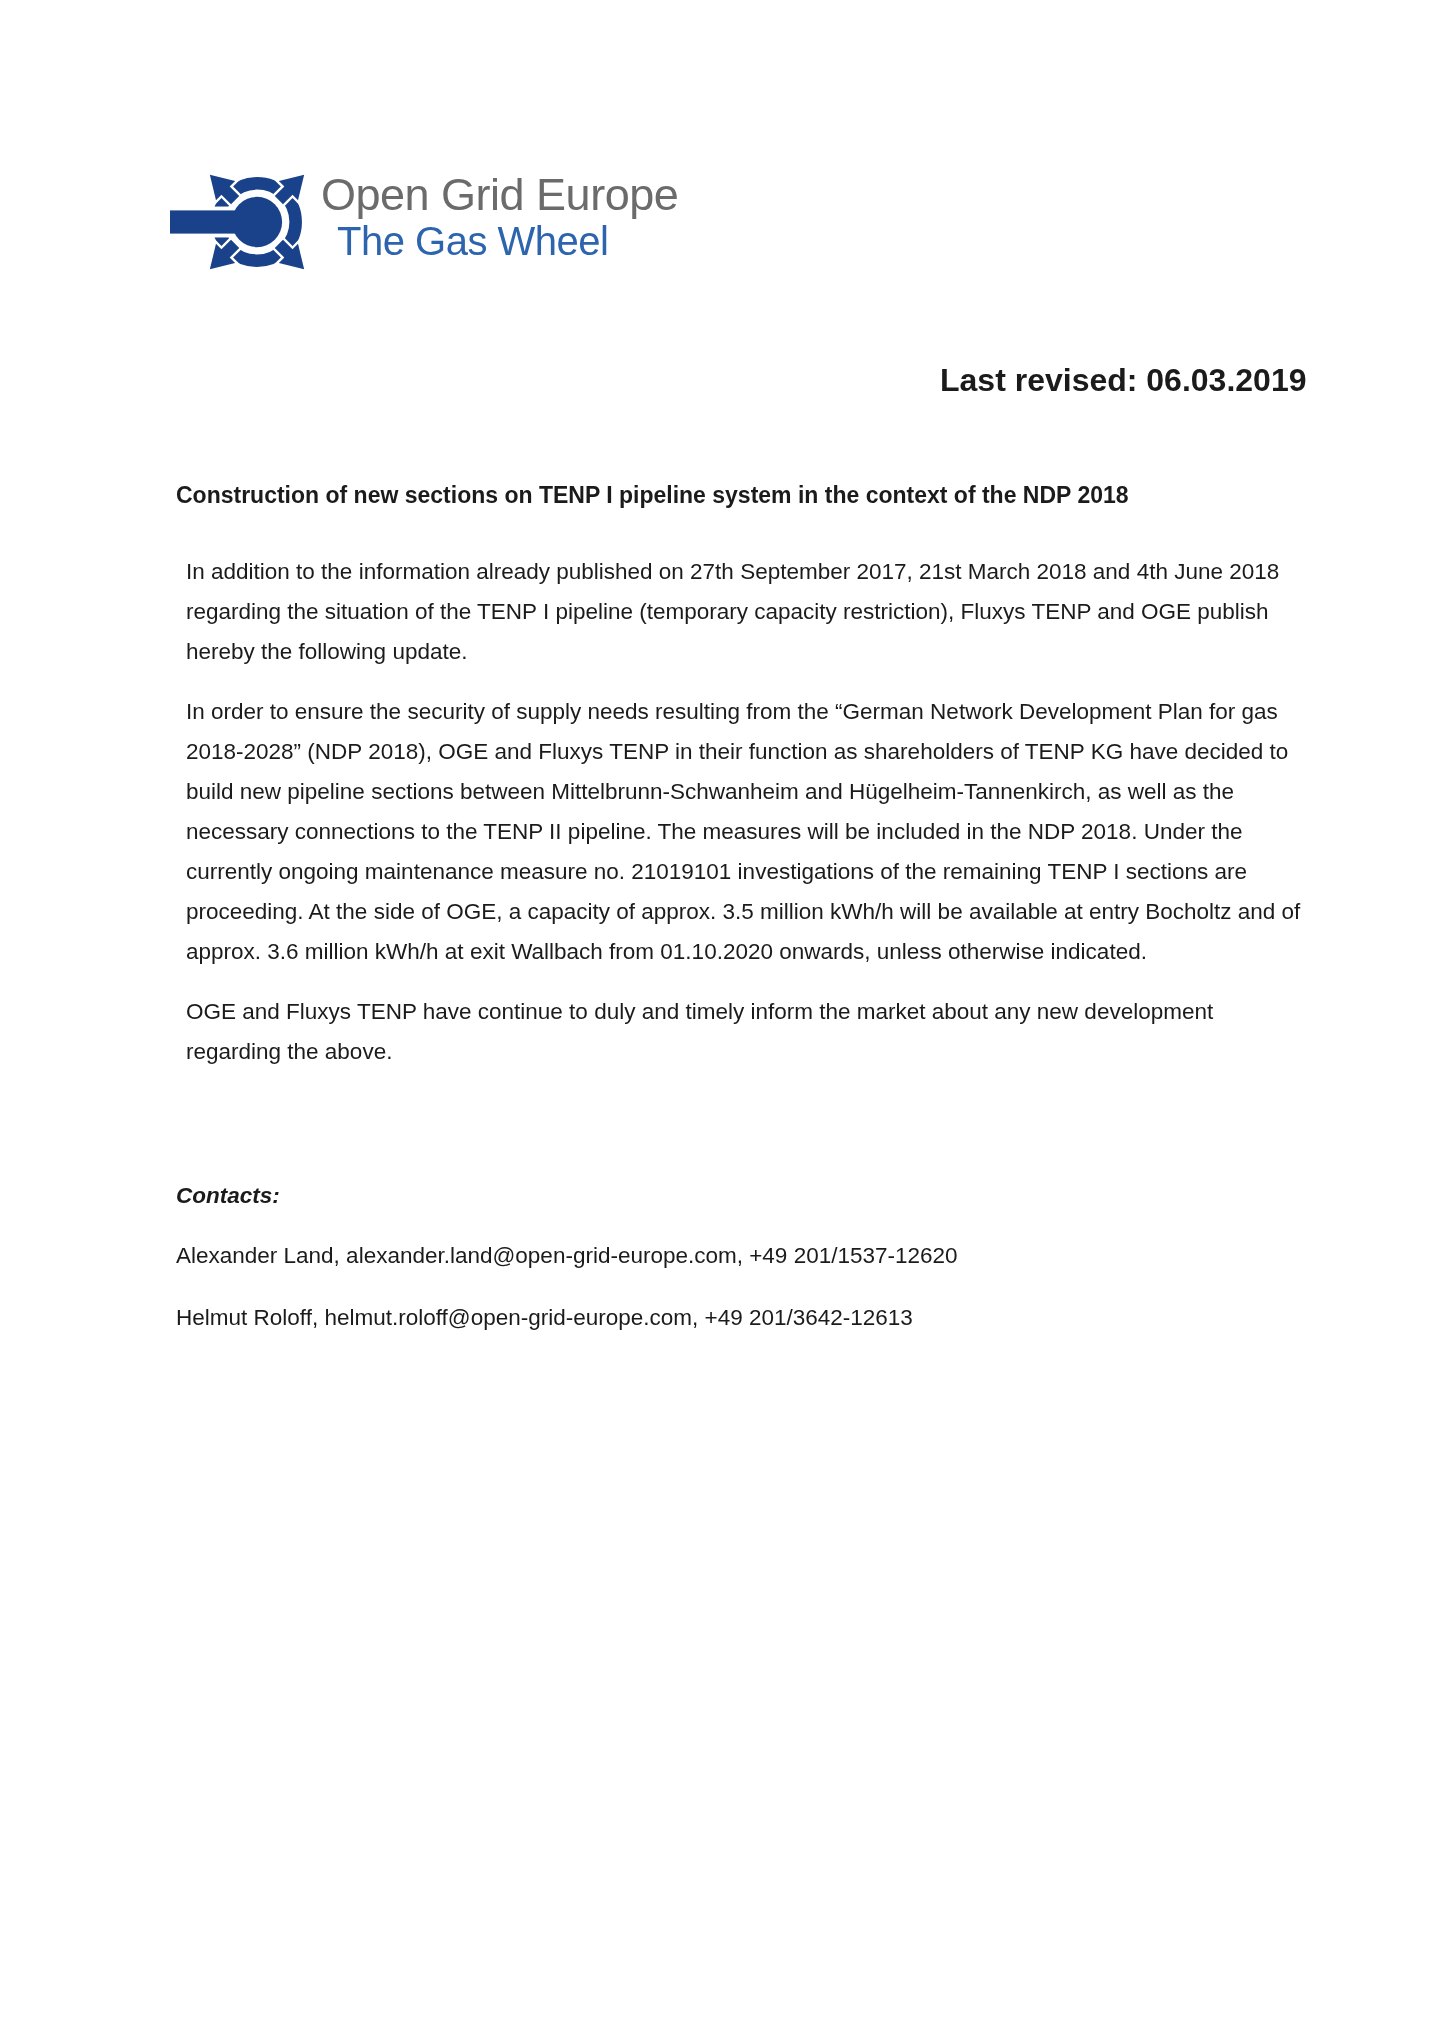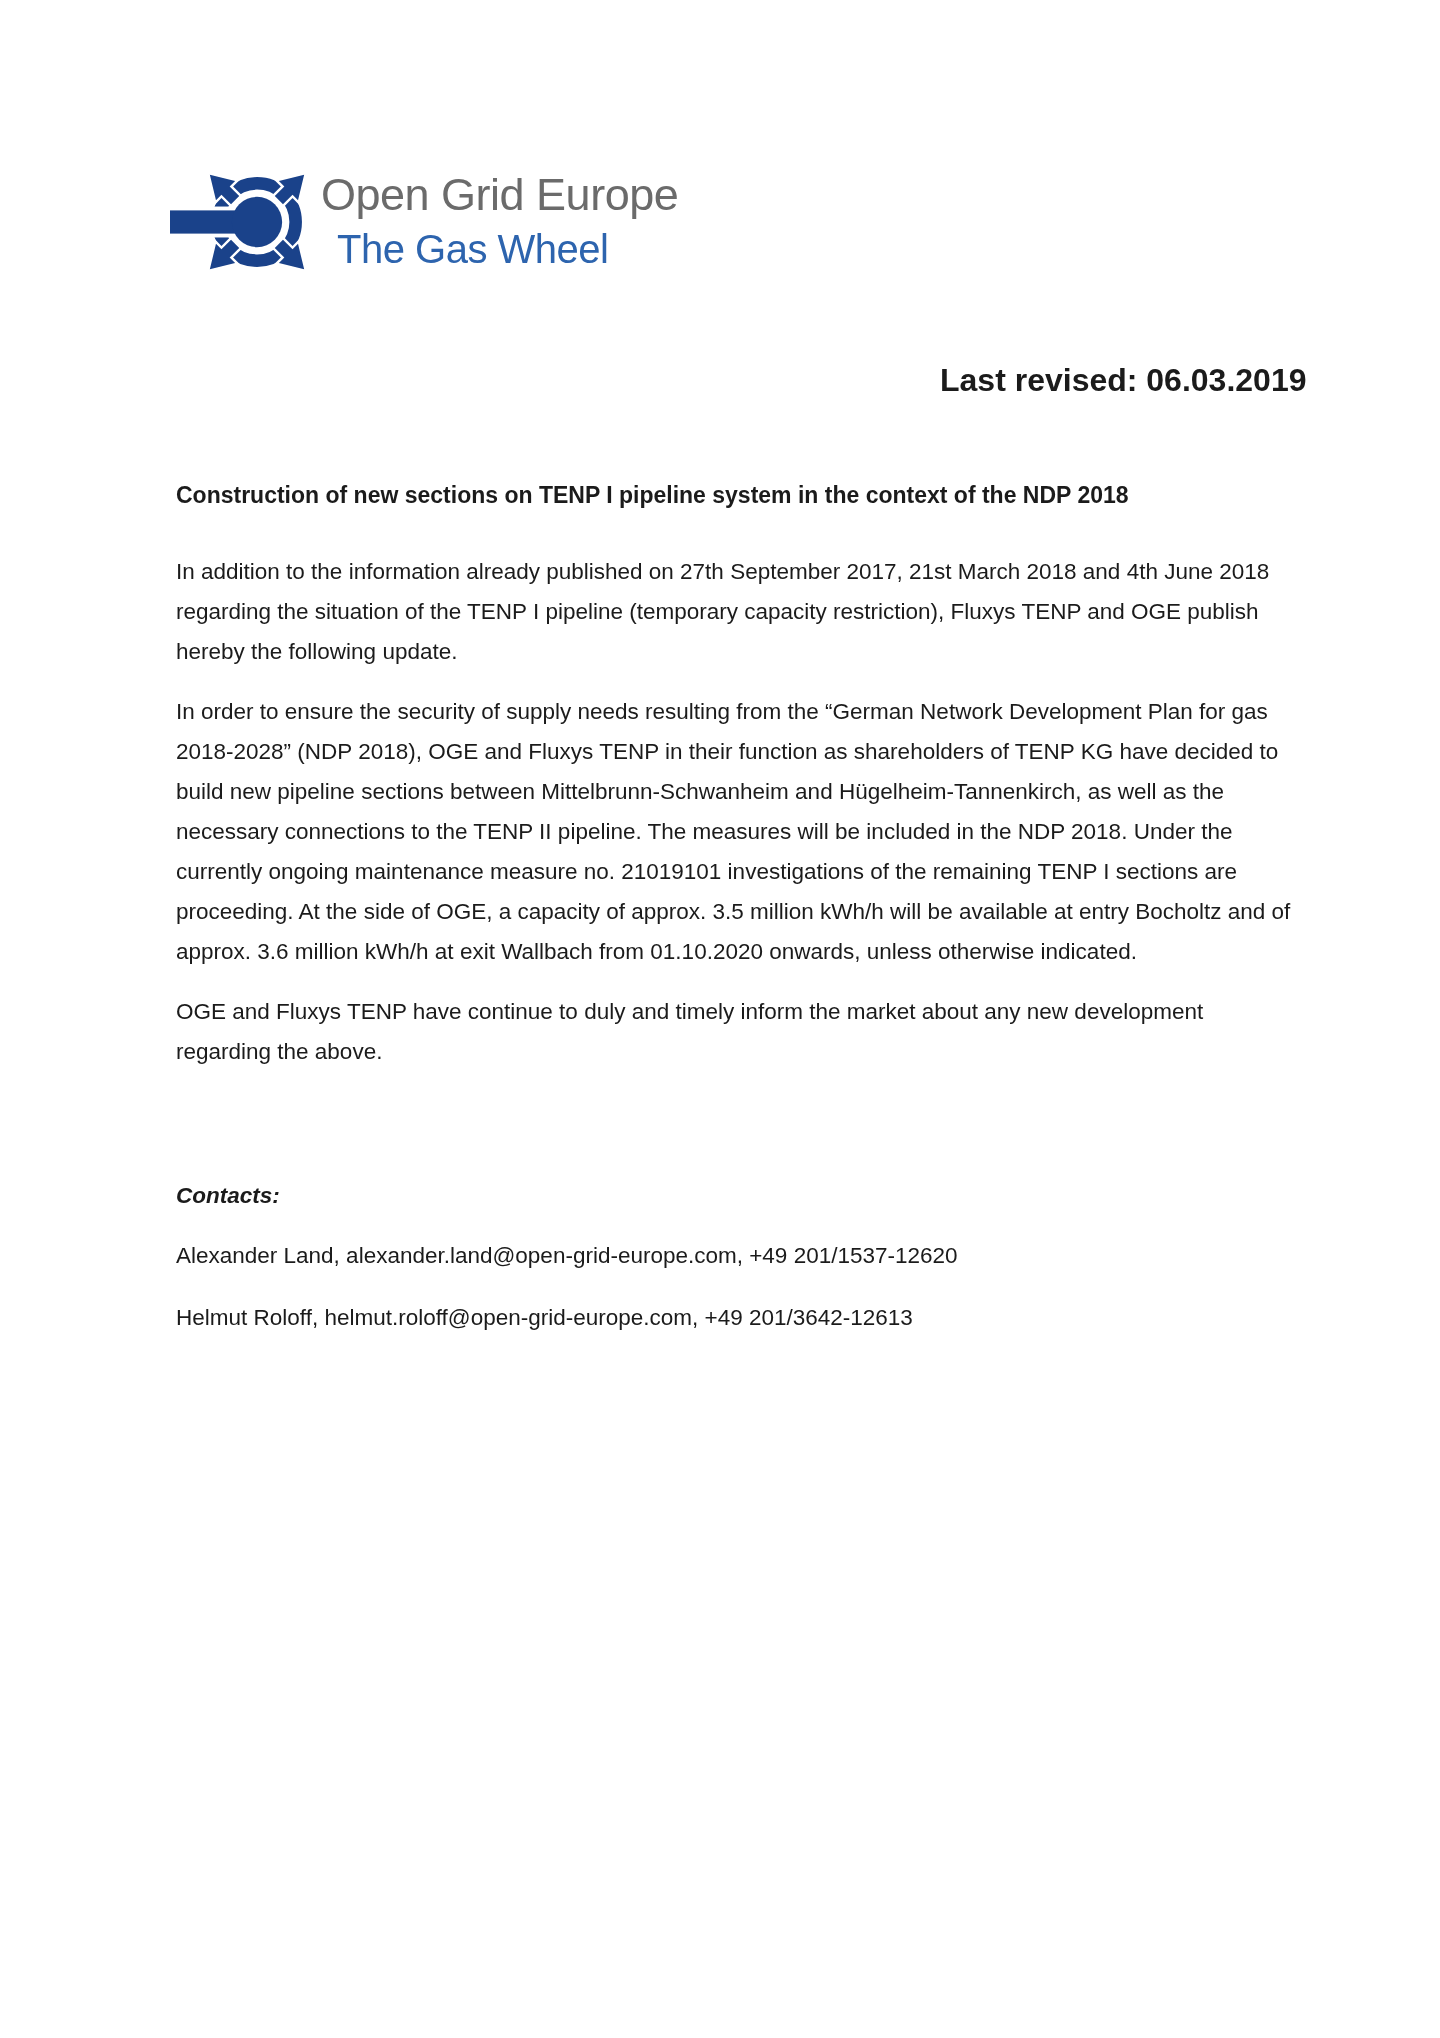--- a/index.html
+++ b/index.html
@@ -37,21 +37,21 @@
   .brand-name {
     font-size: 45px;
     letter-spacing: -0.5px;
     color: #6b6b6b;
     white-space: nowrap;
   }
   .tagline {
     font-size: 40px;
     letter-spacing: -0.5px;
     color: #2d64ae;
-    margin-top: 12px;
+    margin-top: 4px;
     margin-left: 16px;
     white-space: nowrap;
   }
   
   .revised {
     position: absolute;
     left: 940px;
     top: 362px;
     font-size: 32px;
     font-weight: bold;
@@ -68,20 +68,21 @@
     line-height: 40px;
   }
   .doc-title {
     font-size: 23px;
     font-weight: bold;
     line-height: 30px;
     margin-bottom: 42px;
   }
   .content p.para {
     margin-bottom: 20px;
+    margin-left: 10px;
   }
   .contacts-heading {
     font-size: 22.5px;
     font-weight: bold;
     line-height: 40px;
     margin-top: 104px;
     margin-bottom: 20px;
     font-style: italic;
   }
   .contact {

